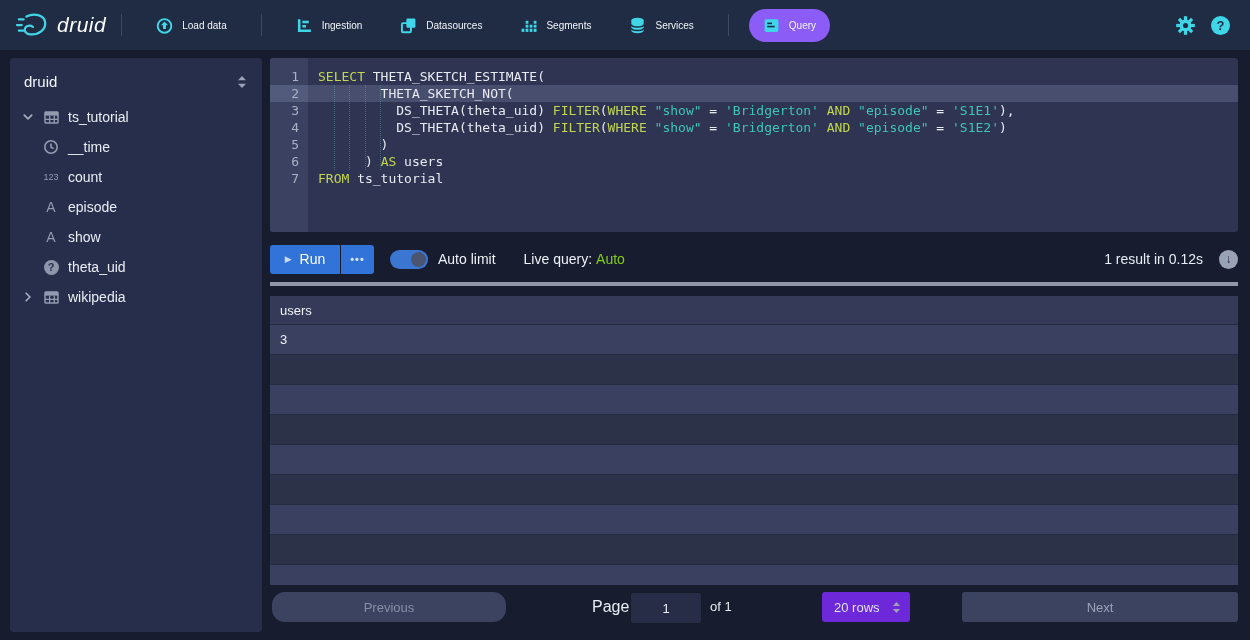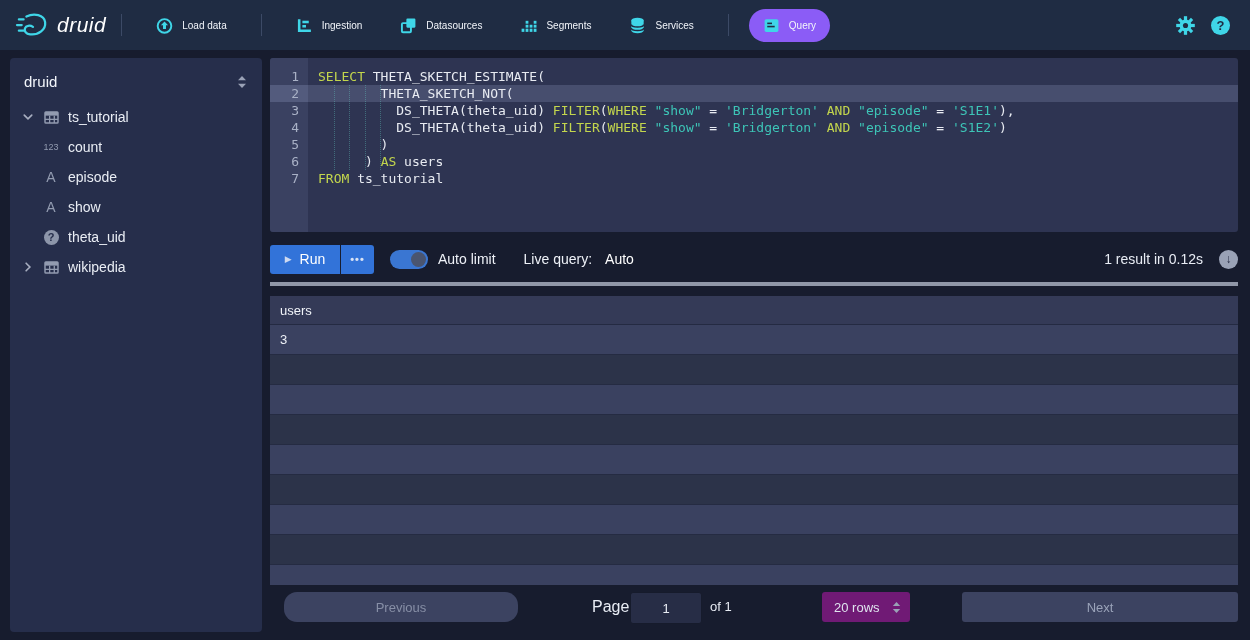--- a/index.html
+++ b/index.html
@@ -59,46 +59,46 @@
     font-size:14px;display:flex;align-items:center;justify-content:center;gap:8px;cursor:pointer;}
   .play-glyph{font-size:9px;color:#cdd9f0;line-height:1;}
   .more-btn{width:33px;height:29px;background:#3273d9;border-radius:0 3px 3px 0;margin-left:1px;
     color:#dbe4f5;font-size:11px;font-weight:bold;letter-spacing:1px;display:flex;align-items:center;
     justify-content:center;cursor:pointer;}
   .switch{position:relative;width:38px;height:19px;border-radius:10px;background:#3a76d2;
     margin-left:16px;cursor:pointer;}
   .switch .knob{position:absolute;right:2px;top:2px;width:15px;height:15px;border-radius:50%;background:#4a5570;}
   .auto-limit{color:#eef1f7;font-size:14px;margin-left:10px;}
   .live-query{color:#eef1f7;font-size:14px;margin-left:28px;}
-  .live-query a{color:#ffffff;text-decoration:none;margin-left:13px;cursor:pointer;}
+  .live-query a{color:#84cc16;text-decoration:none;margin-left:4px;cursor:pointer;}
   .run-status{margin-left:auto;display:flex;align-items:center;gap:16px;color:#e8ecf4;font-size:14px;}
   .download-circle{width:19px;height:19px;border-radius:50%;background:#9aa2b6;color:#262c44;
     font-size:12px;font-weight:bold;display:flex;align-items:center;justify-content:center;cursor:pointer;}
   
   .h-divider{position:absolute;left:270px;top:282px;width:968px;height:4px;background:#9097a8;cursor:row-resize;}
   
   .results{position:absolute;left:270px;top:296px;width:968px;height:289px;overflow:hidden;}
   .rt-header{height:29px;background:#343a57;border-bottom:1px solid #242a42;color:#f0f3f8;
     font-size:13px;display:flex;align-items:center;padding-left:10px;box-sizing:border-box;cursor:pointer;}
   .rt-row{height:30px;display:flex;align-items:center;padding-left:10px;box-sizing:border-box;
     font-size:13px;color:#edf0f6;border-bottom:1px solid #252b42;}
   .rt-row:nth-child(odd){background:#3a4160;}
   .rt-row:nth-child(even){background:#2c3349;}
   
   .footer{position:absolute;left:270px;top:592px;width:968px;height:30px;}
   .pg-btn{position:absolute;height:30px;background:#3c4361;border-radius:3px;font-size:13px;
     display:flex;align-items:center;justify-content:center;cursor:pointer;}
-  .pg-prev{left:14px;width:234px;color:#878fa6;border-radius:13px;}
+  .pg-prev{left:2px;width:234px;color:#878fa6;border-radius:13px;}
   .pg-next{right:0;width:276px;color:#9aa3b9;text-align:right;}
   .pg-label{position:absolute;left:322px;top:0;height:30px;line-height:30px;color:#e8ecf4;font-size:16px;}
   .pg-input{position:absolute;left:360px;top:0;width:66px;height:28px;background:#272d46;
     border:1px solid #161b2c;border-radius:3px;color:#e8ecf4;font-size:13px;text-align:center;
     font-family:"Liberation Sans",sans-serif;}
   .pg-of{position:absolute;left:440px;top:0;height:30px;line-height:30px;color:#e8ecf4;font-size:13px;}
-  .pg-select{position:absolute;left:552px;top:0;width:88px;height:30px;background:#701a75;border-radius:3px;
+  .pg-select{position:absolute;left:552px;top:0;width:88px;height:30px;background:#6d28d9;border-radius:3px;
     color:#dfe4ee;font-size:13px;display:flex;align-items:center;padding:0 8px 0 12px;box-sizing:border-box;
     justify-content:space-between;cursor:pointer;}
 </style>
 </head>
 <body>
 
 <div class="navbar">
   <div class="brand">
     <span class="icon">
       <svg width="36" height="30" viewBox="0 0 38 32">
@@ -232,20 +232,30 @@
             <line x1="6" y1="5" x2="6" y2="13" stroke="#929bb0" stroke-width="1.4"></line>
             <line x1="11" y1="5" x2="11" y2="13" stroke="#929bb0" stroke-width="1.4"></line>
             <line x1="1" y1="9" x2="15" y2="9" stroke="#929bb0" stroke-width="1.4"></line>
           </svg>
         </span>
         <span class="tree-label">ts_tutorial</span>
       </div>
       <div class="tree-row lvl1">
         <span class="expander"></span>
         <span class="icon">
+          <svg width="16" height="16" viewBox="0 0 16 16">
+            <circle cx="8" cy="8" r="6.2" stroke="#929bb0" stroke-width="1.6" fill="none"></circle>
+            <path d="M8 4.6 V8.2 L10.6 9.6" stroke="#929bb0" stroke-width="1.6" fill="none"></path>
+          </svg>
+        </span>
+        <span class="tree-label">__time</span>
+      </div>
+      <div class="tree-row lvl1">
+        <span class="expander"></span>
+        <span class="icon">
           <span class="num-glyph">123</span>
         </span>
         <span class="tree-label">count</span>
       </div>
       <div class="tree-row lvl1">
         <span class="expander"></span>
         <span class="icon">
           <span class="str-glyph">A</span>
         </span>
         <span class="tree-label">episode</span>

